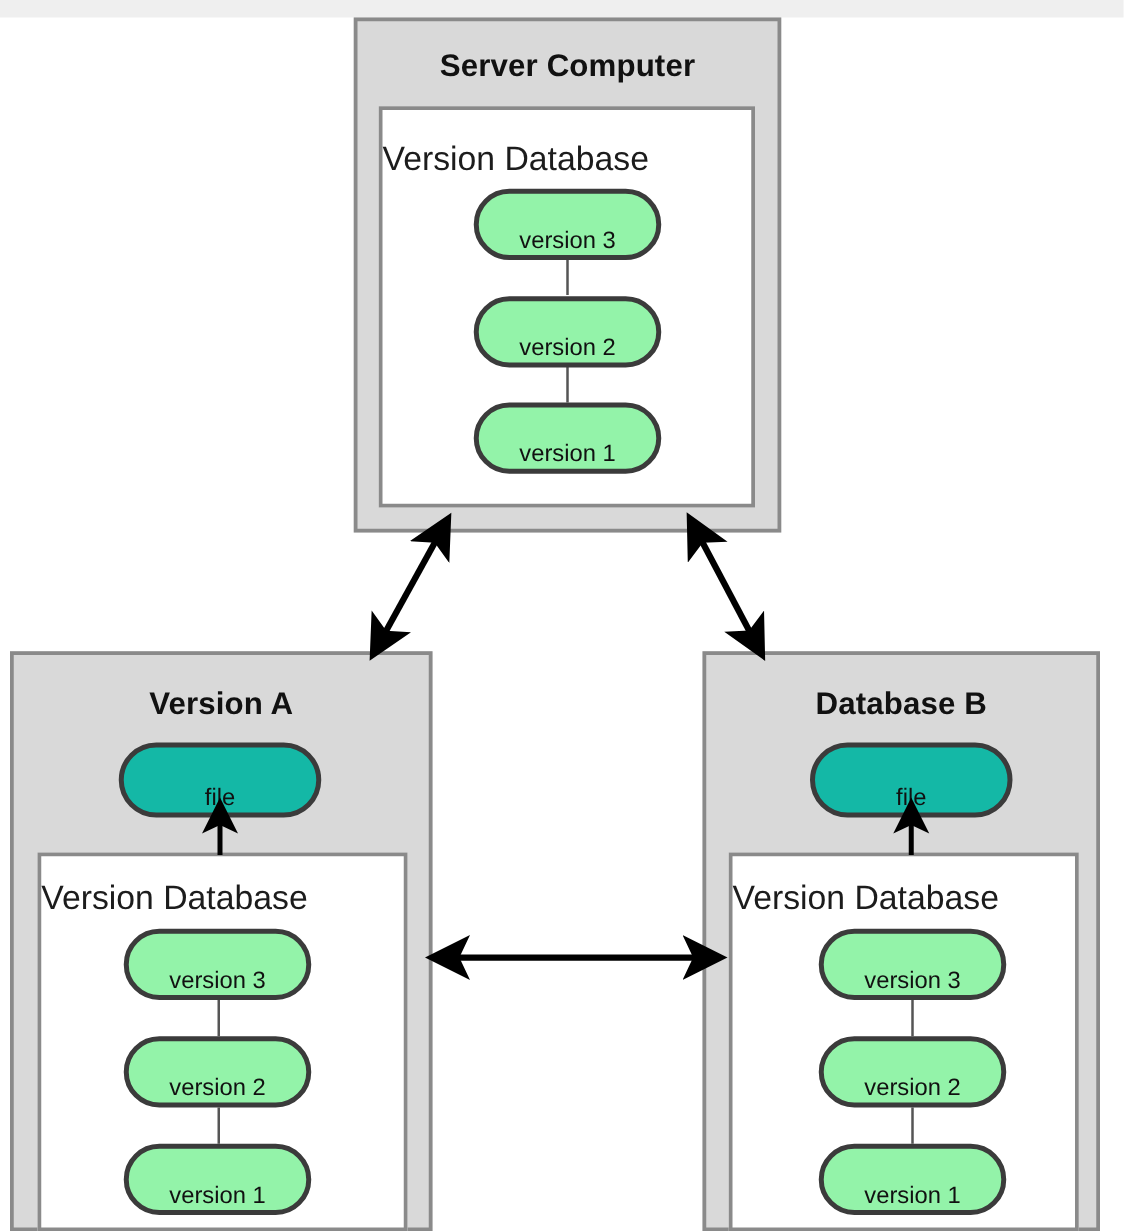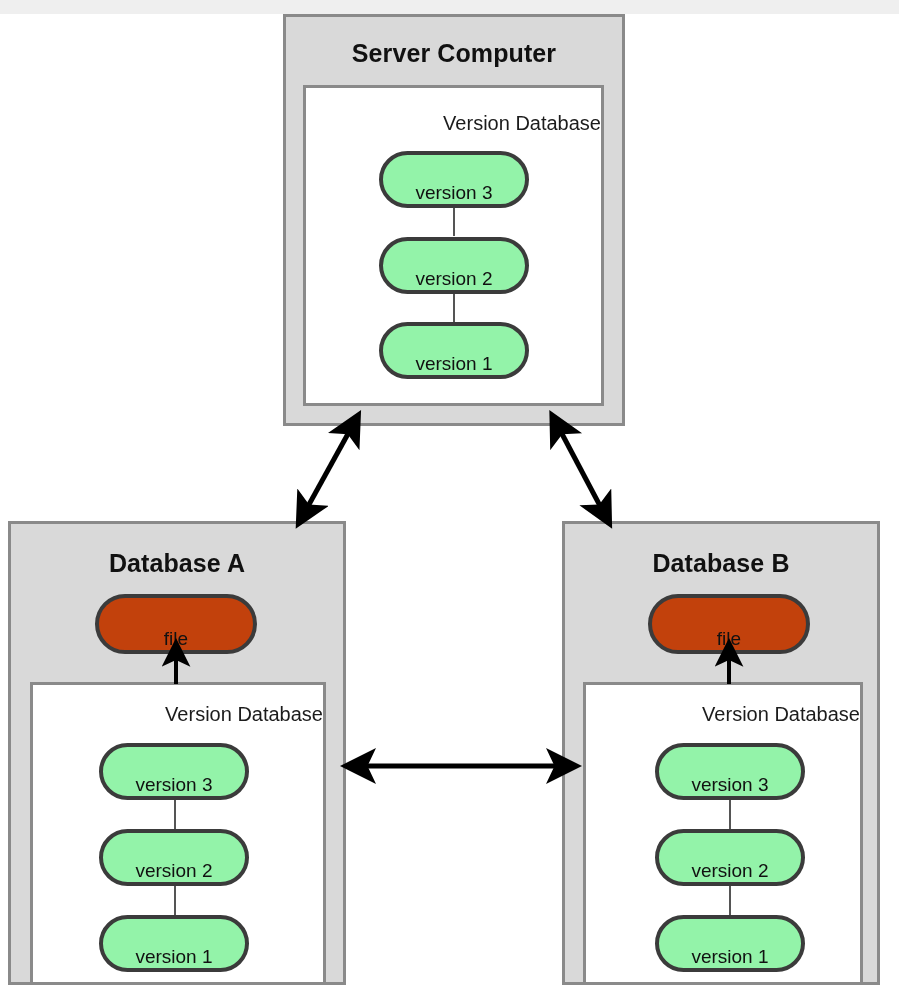--- a/index.html
+++ b/index.html
@@ -55,42 +55,42 @@
     position: absolute;
     background: #ffffff;
     border: 3px solid #8a8a8a;
     box-sizing: border-box;
   }
 
   .vdb-title {
     position: absolute;
     left: 0;
     width: 100%;
-    text-align: right;
-    font-size: 20px;
+    text-align: left;
+    font-size: 27px;
     color: #1c1c1c;
   }
 
   
   .pill {
     position: absolute;
     box-sizing: border-box;
     border: 4px solid #3b3b3b;
     border-radius: 999px;
     display: flex;
     align-items: flex-end;
     justify-content: center;
     font-size: 19px;
     color: #111111;
   }
   .pill.version {
     background: #93f3a9;
   }
   .pill.file {
-    background: #c2410c;
+    background: #14b8a6;
   }
 
   
   .connector {
     position: absolute;
     width: 2px;
     background: #555555;
   }
 
   
@@ -125,21 +125,21 @@
     <span>version 3</span>
   </div>
   <div class="pill version" style="left:379px; top:237px; width:150px; height:57px;">
     <span>version 2</span>
   </div>
   <div class="pill version" style="left:379px; top:322px; width:150px; height:57px;">
     <span>version 1</span>
   </div>
 
   <div class="computer-panel" style="left:8px; top:521px; width:338px; height:464px;">
-    <div class="panel-title" style="top:25px;">Database A</div>
+    <div class="panel-title" style="top:25px;">Version A</div>
   </div>
 
   <div class="pill file" style="left:95px; top:594px; width:162px; height:60px;">
     <span>file</span>
   </div>
 
   <div class="vdb-box" style="left:30px; top:682px; width:296px; height:303px;">
     <div class="vdb-title" style="top:18px;">Version Database</div>
   </div>
 

